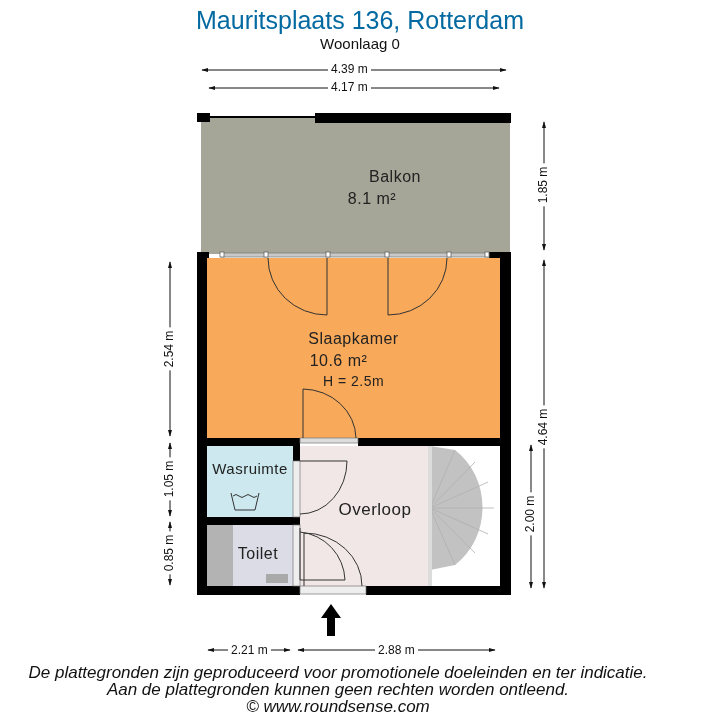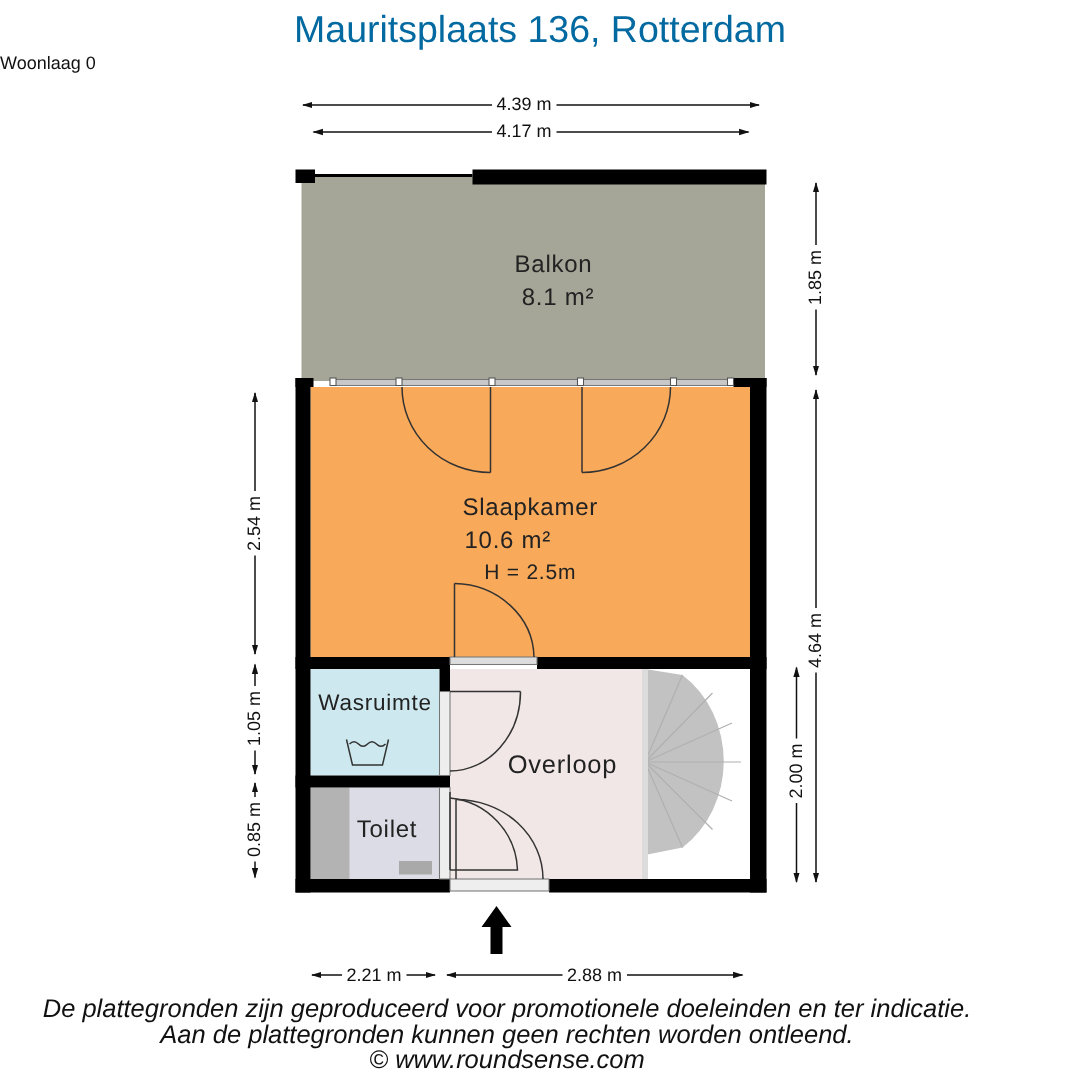--- a/index.html
+++ b/index.html
@@ -1,19 +1,19 @@
 <!DOCTYPE html>
 <html><head>
 <meta charset="utf-8">
 <style>
   html, body { margin:0; padding:0; background:#ffffff; }
   body { width:720px; height:720px; position:relative; overflow:hidden; font-family:"Liberation Sans", sans-serif; color:#111; }
   .abs { position:absolute; }
   .title { left:0; width:720px; top:6px; text-align:center; font-size:25px; color:#0369a1; }
-  .subtitle { left:0; width:720px; top:35px; text-align:left; font-size:12px; color:#111; }
+  .subtitle { left:0; width:720px; top:35px; text-align:center; font-size:15px; color:#111; }
   .dim-label { font-size:12px; color:#111; background:#fff; padding:0 3px; white-space:nowrap; }
   .room { position:absolute; }
   .wall { position:absolute; background:#000; }
   .room-label { position:absolute; text-align:center; font-size:16px; color:#222; letter-spacing:0.5px; }
   .footer { left:0; width:676px; text-align:center; font-size:17px; font-style:italic; color:#111; }
   svg { position:absolute; left:0; top:0; }
 </style>
 </head>
 <body>
 
@@ -52,21 +52,21 @@
 <div class="abs dim-label" style="left:509px; top:507px; transform:rotate(-90deg);">2.00 m</div>
 <div class="abs dim-label" style="left:228px; top:643px;">2.21 m</div>
 <div class="abs dim-label" style="left:375px; top:643px;">2.88 m</div>
 
 <div>
 
   <div class="room" style="left:201px; top:118px; width:309px; height:136px; background:#a5a697;"></div>
   <div class="wall" style="left:197px; top:113px; width:13px; height:9px;"></div>
   <div class="wall" style="left:210px; top:116px; width:105px; height:2px;"></div>
   <div class="wall" style="left:315px; top:113px; width:196px; height:10px;"></div>
-  <div class="room-label" style="left:201px; top:168px; width:336px;">Balkon</div>
+  <div class="room-label" style="left:201px; top:168px; width:336px;padding-left:26px;">Balkon</div>
   <div class="room-label" style="left:201px; top:190px; width:342px;">8.1 m²</div>
 
   <div class="room" style="left:207px; top:258px; width:293px; height:180px; background:#f8a95a;"></div>
   <div class="room-label" style="left:207px; top:330px; width:293px;">Slaapkamer</div>
   <div class="room-label" style="left:207px; top:352px; width:263px;">10.6 m²</div>
   <div class="room-label" style="left:207px; top:373px; width:293px; font-size:14px;">H = 2.5m</div>
 
   <div class="room" style="left:207px; top:446px; width:86px; height:71px; background:#cde9ef;"></div>
   <div class="room-label" style="left:200px; top:460px; width:100px; font-size:15px;">Wasruimte</div>
 

